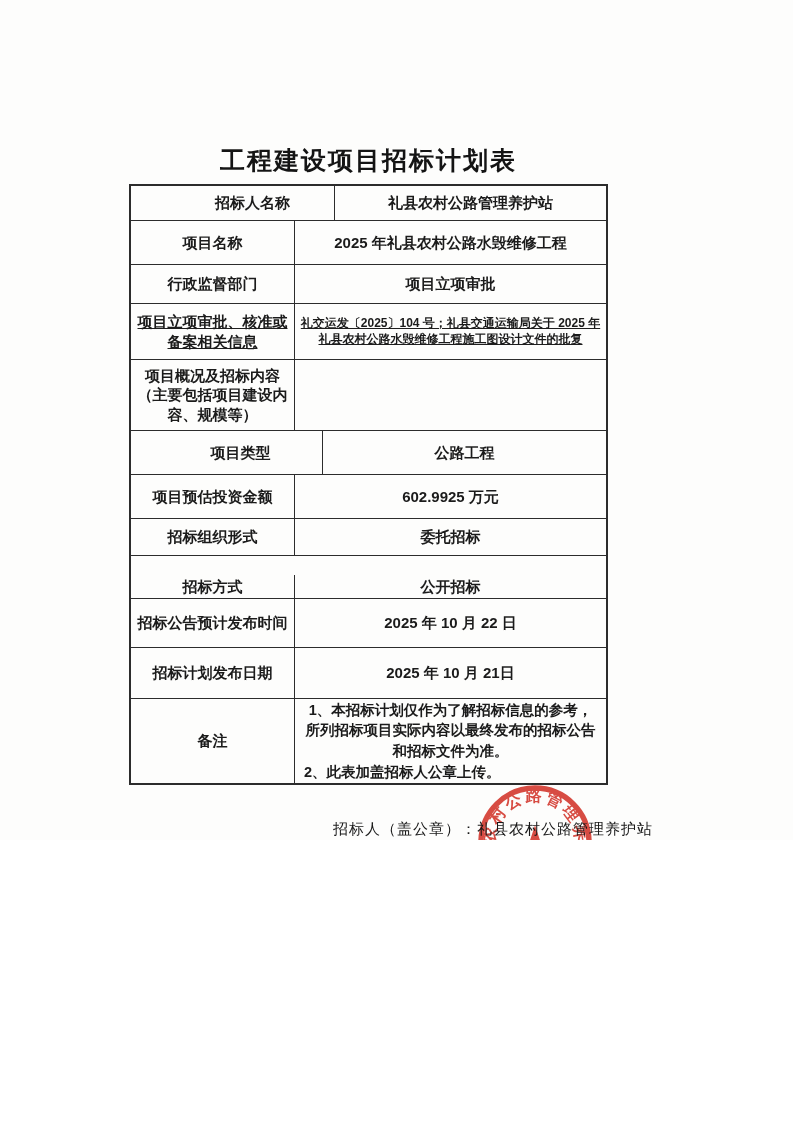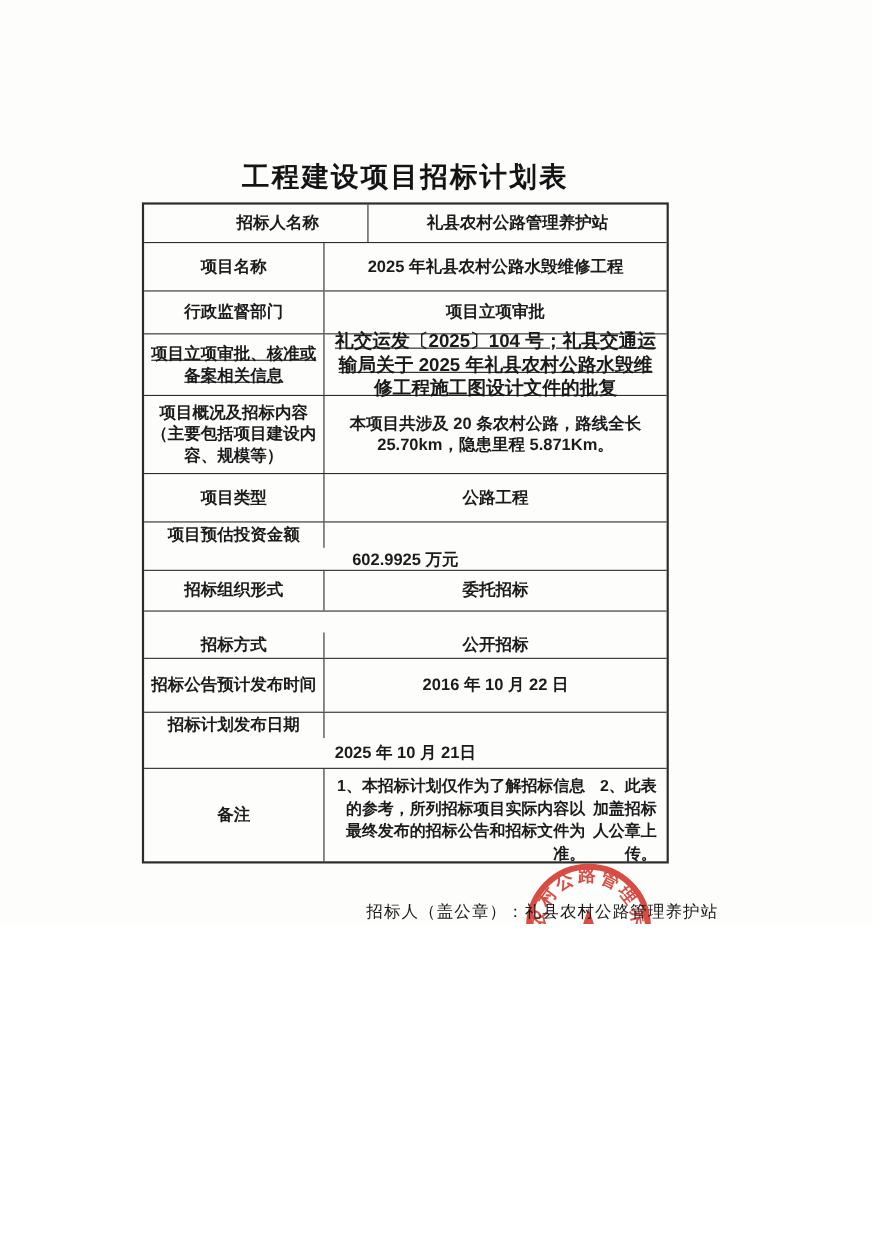--- a/index.html
+++ b/index.html
@@ -38,26 +38,26 @@
     display: flex;
     border-bottom: 1.5px solid #2c2c2c;
     box-sizing: border-box;
   }
   .trow:last-child { border-bottom: none; }
   .r1  { height: 35px; padding-left: 40px; }
   .r2  { height: 44px; }
   .r3  { height: 39px; }
   .r4  { height: 56px; text-decoration: underline; }
   .r5  { height: 71px; }
-  .r6  { height: 44px; }
-  .r7  { height: 44px; flex-direction: column; }
+  .r6  { height: 44px; padding-left: 28px; }
+  .r7  { height: 44px; }
   .r8  { height: 37px; }
   .r9  { height: 43px; align-items: flex-end; }
   .r10 { height: 49px; }
-  .r11 { height: 51px; flex-direction: column; }
+  .r11 { height: 51px; }
   .r12 { height: 84px; }
   .cell-label {
     width: 164px;
     box-sizing: border-box;
     border-right: 1.5px solid #2c2c2c;
     display: flex;
     align-items: center;
     justify-content: center;
     text-align: center;
     font-weight: 700;
@@ -72,26 +72,26 @@
     display: flex;
     align-items: center;
     justify-content: center;
     text-align: center;
     font-weight: 600;
     font-size: 15px;
     line-height: 1.3;
     padding: 2px 5px;
     color: #1b1b1b;
   }
-  .r4 .cell-value { font-size: 17px; line-height: 1.28; }
+  .r4 .cell-value { font-size: 12px; line-height: 1.28; }
   .r12 .cell-value {
-    flex-direction: row;
+    flex-direction: column;
     align-items: flex-start;
     justify-content: center;
-    text-align: right;
+    text-align: center;
     font-size: 14.5px;
     line-height: 1.42;
     padding: 6px 9px;
   }
   .footer-sign {
     position: absolute;
     left: 333px; top: 820px;
     font-size: 15px;
     font-weight: 400;
     letter-spacing: 1px;
@@ -151,41 +151,40 @@
     <div class="trow r3">
       <div class="cell-label">行政监督部门</div>
       <div class="cell-value">项目立项审批</div>
     </div>
     <div class="trow r4">
       <div class="cell-label">项目立项审批、核准或备案相关信息</div>
       <div class="cell-value">礼交运发〔2025〕104 号；礼县交通运输局关于 2025 年礼县农村公路水毁维修工程施工图设计文件的批复</div>
     </div>
     <div class="trow r5">
       <div class="cell-label">项目概况及招标内容（主要包括项目建设内容、规模等）</div>
-      <div class="cell-value">本项目共涉及 20 条农村公路，路线全长 25.70km，隐患里程 5.871Km。</div>
     </div>
     <div class="trow r6">
       <div class="cell-label">项目类型</div>
       <div class="cell-value">公路工程</div>
     </div>
     <div class="trow r7">
       <div class="cell-label">项目预估投资金额</div>
       <div class="cell-value">602.9925 万元</div>
     </div>
     <div class="trow r8">
       <div class="cell-label">招标组织形式</div>
       <div class="cell-value">委托招标</div>
     </div>
     <div class="trow r9">
       <div class="cell-label">招标方式</div>
       <div class="cell-value">公开招标</div>
     </div>
     <div class="trow r10">
       <div class="cell-label">招标公告预计发布时间</div>
-      <div class="cell-value">2016 年 10 月 22 日</div>
+      <div class="cell-value">2025 年 10 月 22 日</div>
     </div>
     <div class="trow r11">
       <div class="cell-label">招标计划发布日期</div>
       <div class="cell-value">2025 年 10 月 21日</div>
     </div>
     <div class="trow r12">
       <div class="cell-label">备注</div>
       <div class="cell-value">
         <div>1、本招标计划仅作为了解招标信息的参考，所列招标项目实际内容以最终发布的招标公告和招标文件为准。</div>
         <div>2、此表加盖招标人公章上传。</div>

